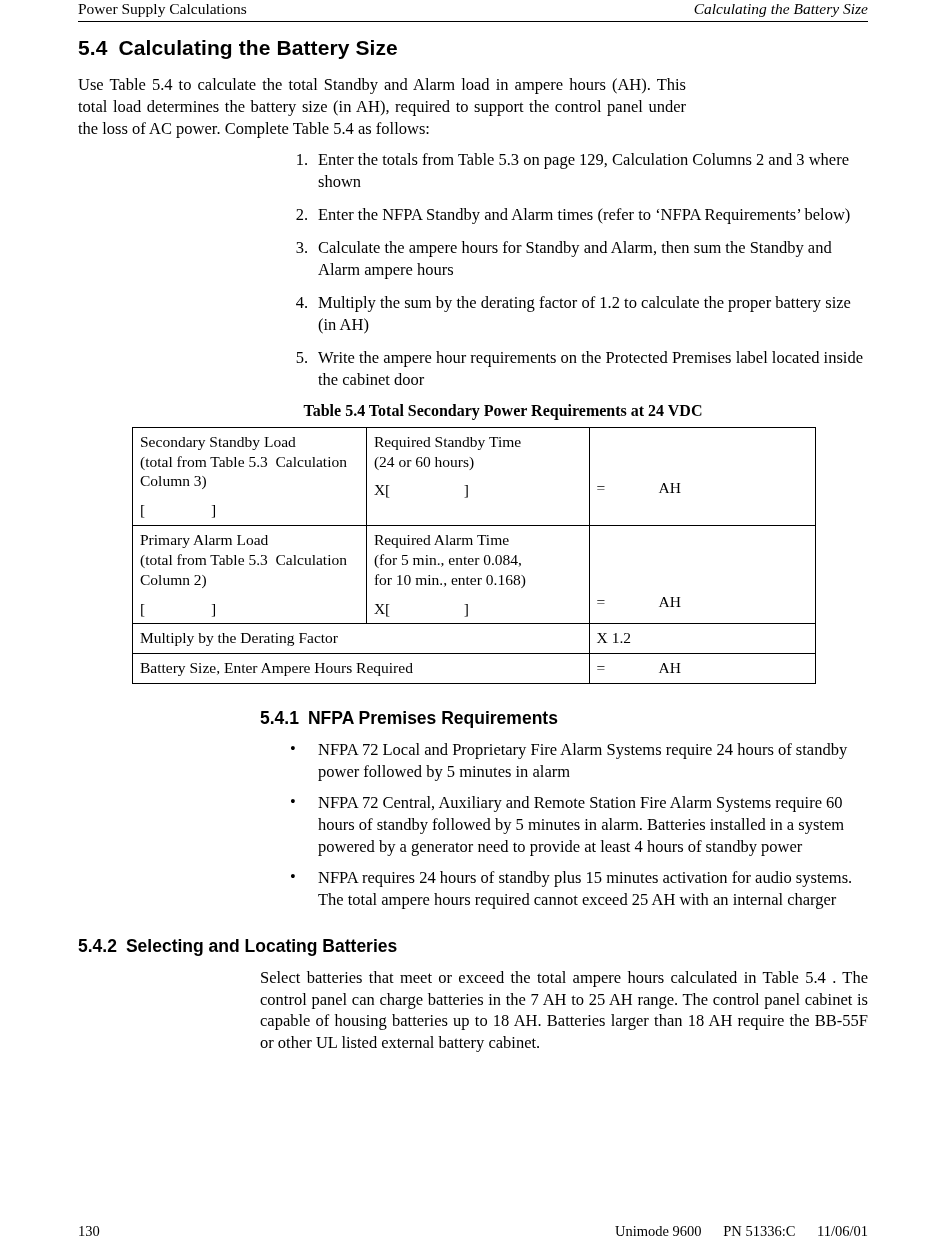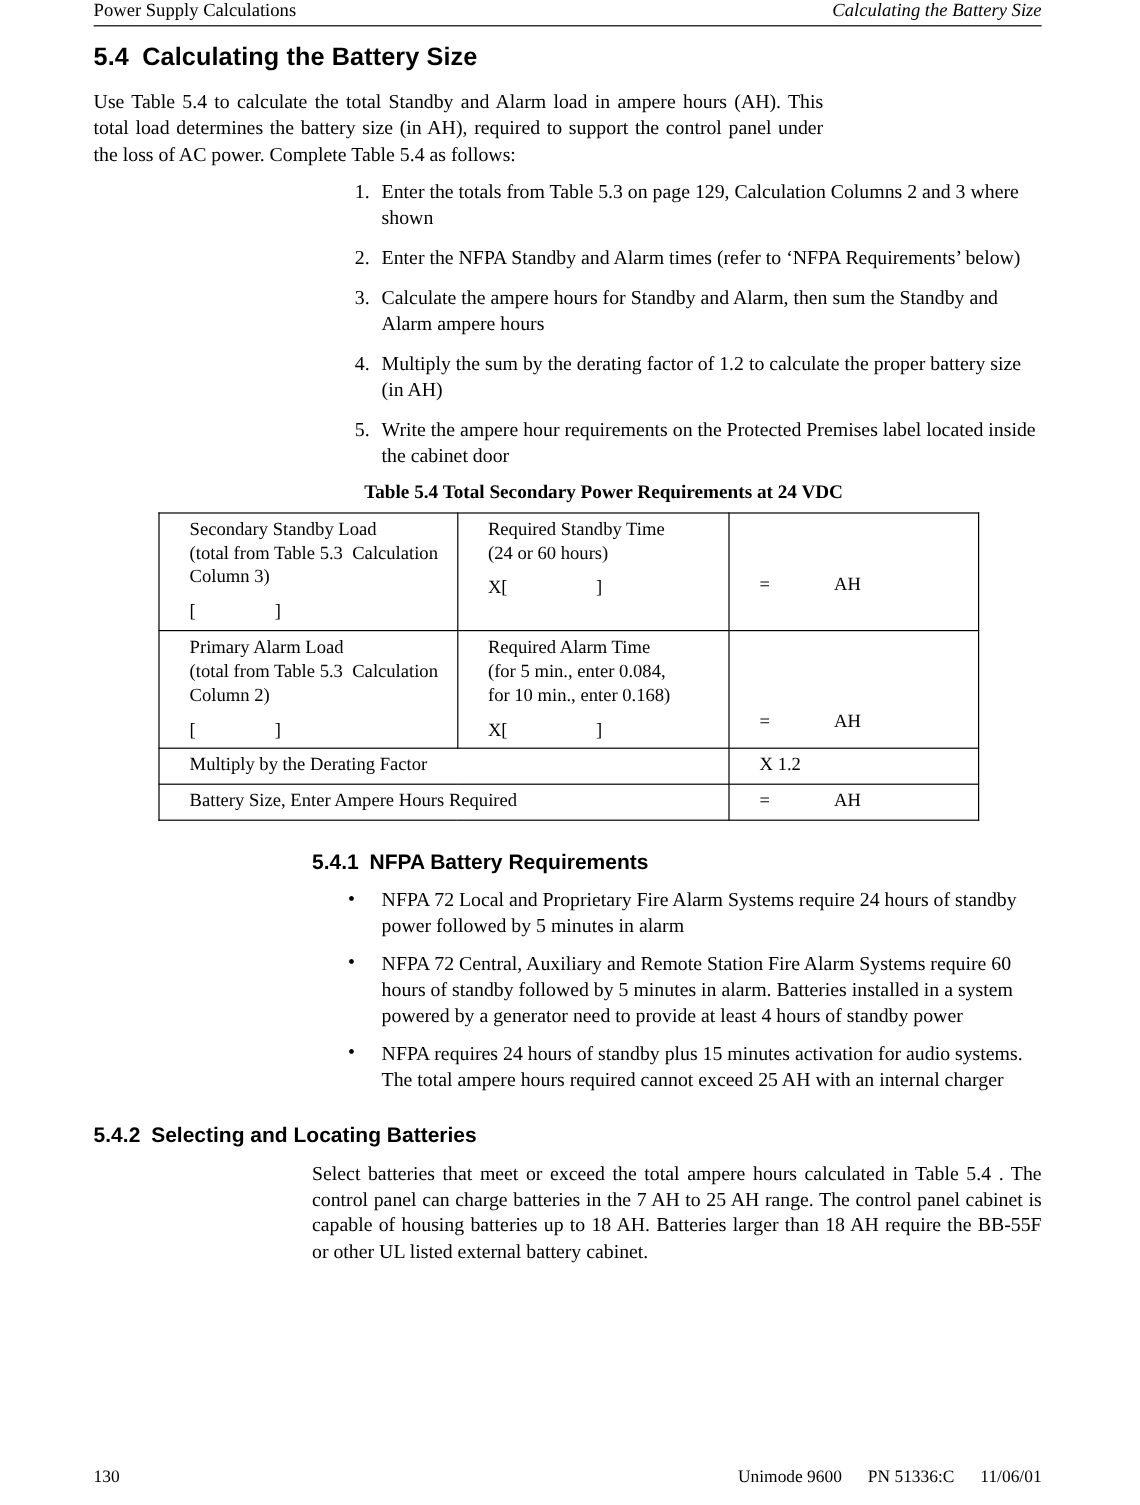--- a/index.html
+++ b/index.html
@@ -109,21 +109,21 @@
   table.req {
     border-collapse: collapse;
     margin-left: 54px;
     width: 684px;
     font-size: 15.5px;
     line-height: 1.28;
   }
   table.req td {
     border: 1.2px solid #000;
     vertical-align: top;
-    padding: 4px 6px 5px 25px;
+    padding: 4px 6px 5px 7px;
   }
   .col-a { width: 222px; }
   .col-b { width: 218px; }
   .col-c { width: 236px; border-radius: 16px; }
 
   .cellline { display: block; white-space: pre; }
   .bracket-row { margin-top: 9px; }
   .res { padding-top: 0; }
   .res-inner {
     display: block;
@@ -273,21 +273,21 @@
           <td class="col-a" colspan="2">Battery Size, Enter Ampere Hours Required</td>
           <td class="col-c"><span class="eq">=</span><span class="ah">AH</span></td>
         </tr>
       </tbody>
     </table>
 
     <div class="spacer-md"></div>
 
     <div style="margin-left:182px;">
       <h2 class="sec">
-        <span class="num">5.4.1</span><span>NFPA Battery Requirements</span>
+        <span class="num">5.4.1</span><span>NFPA Premises Requirements</span>
       </h2>
     </div>
 
     <ul class="bul">
       <li>
         <span class="dot">•</span>
         <span>NFPA 72 Local and Proprietary Fire Alarm Systems require 24 hours of standby power followed by 5 minutes in alarm</span>
       </li>
       <li>
         <span class="dot">•</span>

